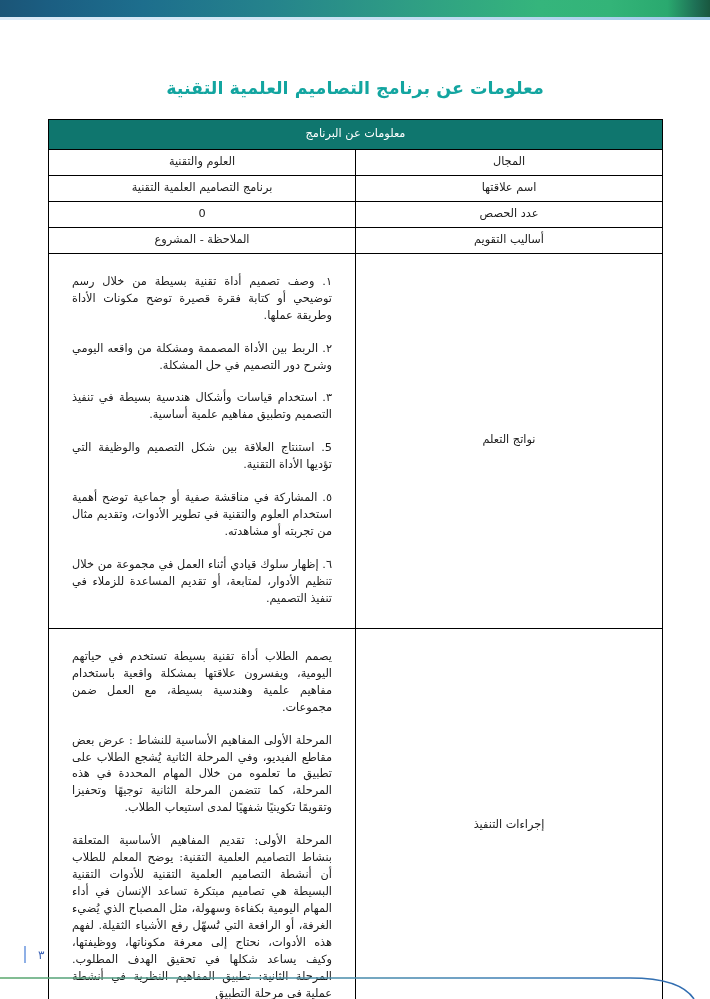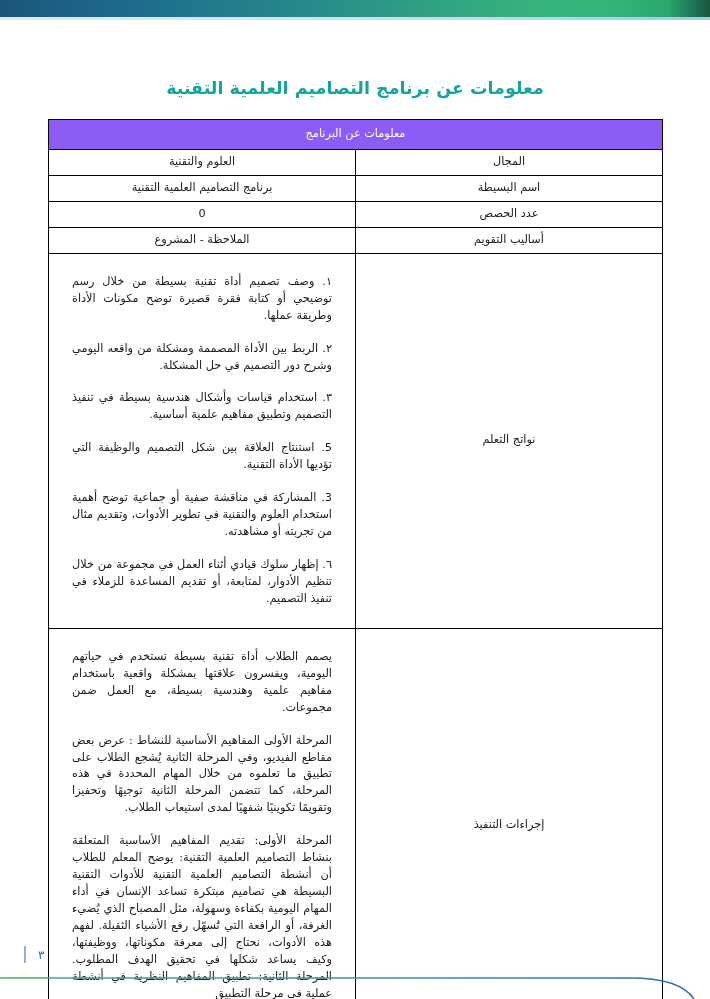--- a/index.html
+++ b/index.html
@@ -58,21 +58,21 @@
   }
   .info-table td, .info-table th {
     border: 1px solid #000000;
     padding: 4px 7px;
     font-size: 11.3px;
     line-height: 1.5;
     vertical-align: middle;
     font-weight: 400;
   }
   .hdr-cell {
-    background: #8b5cf6;
+    background: #0f766e;
     color: #ffffff;
     text-align: center;
     font-size: 11.3px;
     height: 21px;
     padding: 3px 6px;
     border: 1px solid #000000;
   }
   .col-label {
     width: 143px;
     text-align: center;
@@ -149,21 +149,21 @@
     <tr>
       <td class="hdr-cell" colspan="2">معلومات عن البرنامج</td>
     </tr>
 
     <tr class="row-h">
       <td class="col-label">المجال</td>
       <td class="col-value">العلوم والتقنية</td>
     </tr>
 
     <tr class="row-h">
-      <td class="col-label">اسم البسيطة</td>
+      <td class="col-label">اسم علاقتها</td>
       <td class="col-value">برنامج التصاميم العلمية التقنية</td>
     </tr>
 
     <tr class="row-h">
       <td class="col-label">عدد الحصص</td>
       <td class="col-value">0</td>
     </tr>
 
 
     <tr class="row-h">
@@ -171,21 +171,21 @@
       <td class="col-value">الملاحظة - المشروع</td>
     </tr>
 
     <tr>
       <td class="col-label label-mid">نواتج التعلم</td>
       <td class="block-cell">
         <p>١. وصف تصميم أداة تقنية بسيطة من خلال رسم توضيحي أو كتابة فقرة قصيرة توضح مكونات الأداة وطريقة عملها.</p>
         <p>٢. الربط بين الأداة المصممة ومشكلة من واقعه اليومي وشرح دور التصميم في حل المشكلة.</p>
         <p>٣. استخدام قياسات وأشكال هندسية بسيطة في تنفيذ التصميم وتطبيق مفاهيم علمية أساسية.</p>
         <p>5. استنتاج العلاقة بين شكل التصميم والوظيفة التي تؤديها الأداة التقنية.</p>
-        <p>3. المشاركة في مناقشة صفية أو جماعية توضح أهمية استخدام العلوم والتقنية في تطوير الأدوات، وتقديم مثال من تجربته أو مشاهدته.</p>
+        <p>٥. المشاركة في مناقشة صفية أو جماعية توضح أهمية استخدام العلوم والتقنية في تطوير الأدوات، وتقديم مثال من تجربته أو مشاهدته.</p>
         <p>٦. إظهار سلوك قيادي أثناء العمل في مجموعة من خلال تنظيم الأدوار، لمتابعة، أو تقديم المساعدة للزملاء في تنفيذ التصميم.</p>
       </td>
     </tr>
 
     <tr>
       <td class="col-label label-mid">إجراءات التنفيذ</td>
       <td class="block-cell">
         <p>يصمم الطلاب أداة تقنية بسيطة تستخدم في حياتهم اليومية، ويفسرون علاقتها بمشكلة واقعية باستخدام مفاهيم علمية وهندسية بسيطة، مع العمل ضمن مجموعات.</p>
         <p>المرحلة الأولى المفاهيم الأساسية للنشاط : عرض بعض مقاطع الفيديو، وفي المرحلة الثانية يُشجع الطلاب على تطبيق ما تعلموه من خلال المهام المحددة في هذه المرحلة، كما تتضمن المرحلة الثانية توجيهًا وتحفيزا وتقويمًا تكوينيًا شفهيًا لمدى استيعاب الطلاب.</p>
         <p class="lastline-right">المرحلة الأولى: تقديم المفاهيم الأساسية المتعلقة بنشاط التصاميم العلمية التقنية: يوضح المعلم للطلاب أن أنشطة التصاميم العلمية التقنية للأدوات التقنية البسيطة هي تصاميم مبتكرة تساعد الإنسان في أداء المهام اليومية بكفاءة وسهولة، مثل المصباح الذي يُضيء الغرفة، أو الرافعة التي تُسهّل رفع الأشياء الثقيلة. لفهم هذه الأدوات، نحتاج إلى معرفة مكوناتها، ووظيفتها، وكيف يساعد شكلها في تحقيق الهدف المطلوب. المرحلة الثانية: تطبيق المفاهيم النظرية في أنشطة عملية في مرحلة التطبيق</p>

